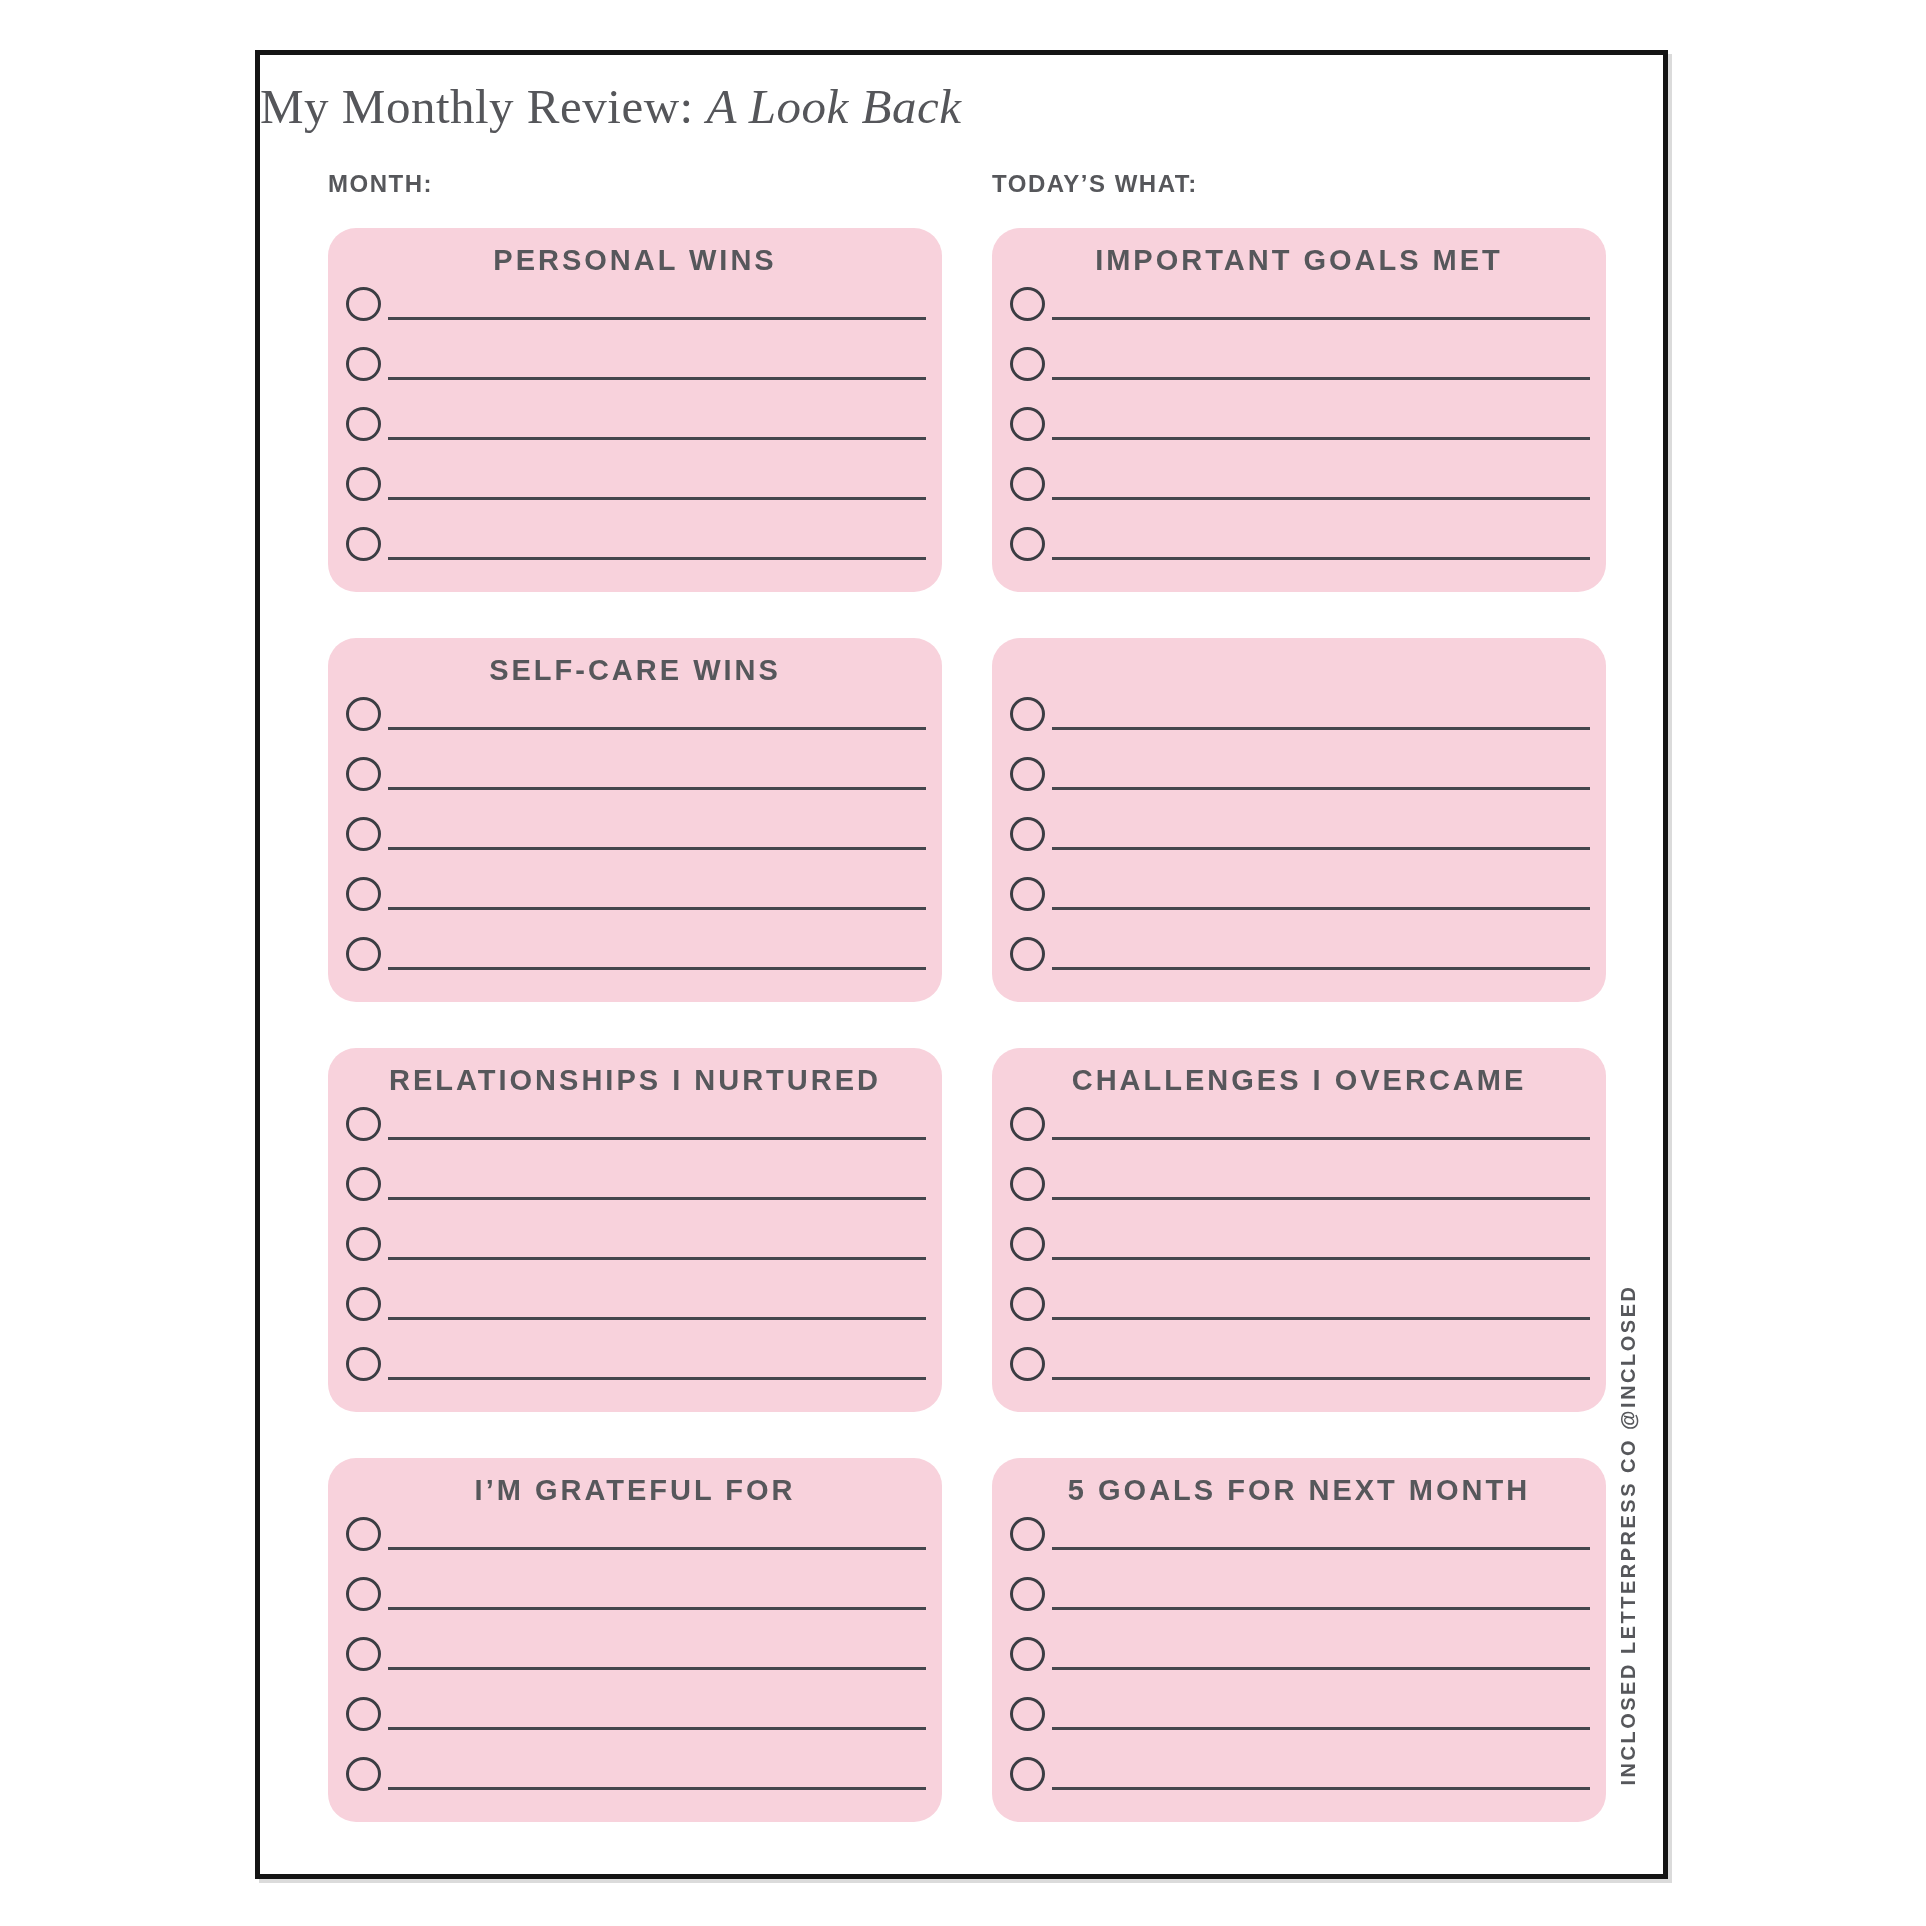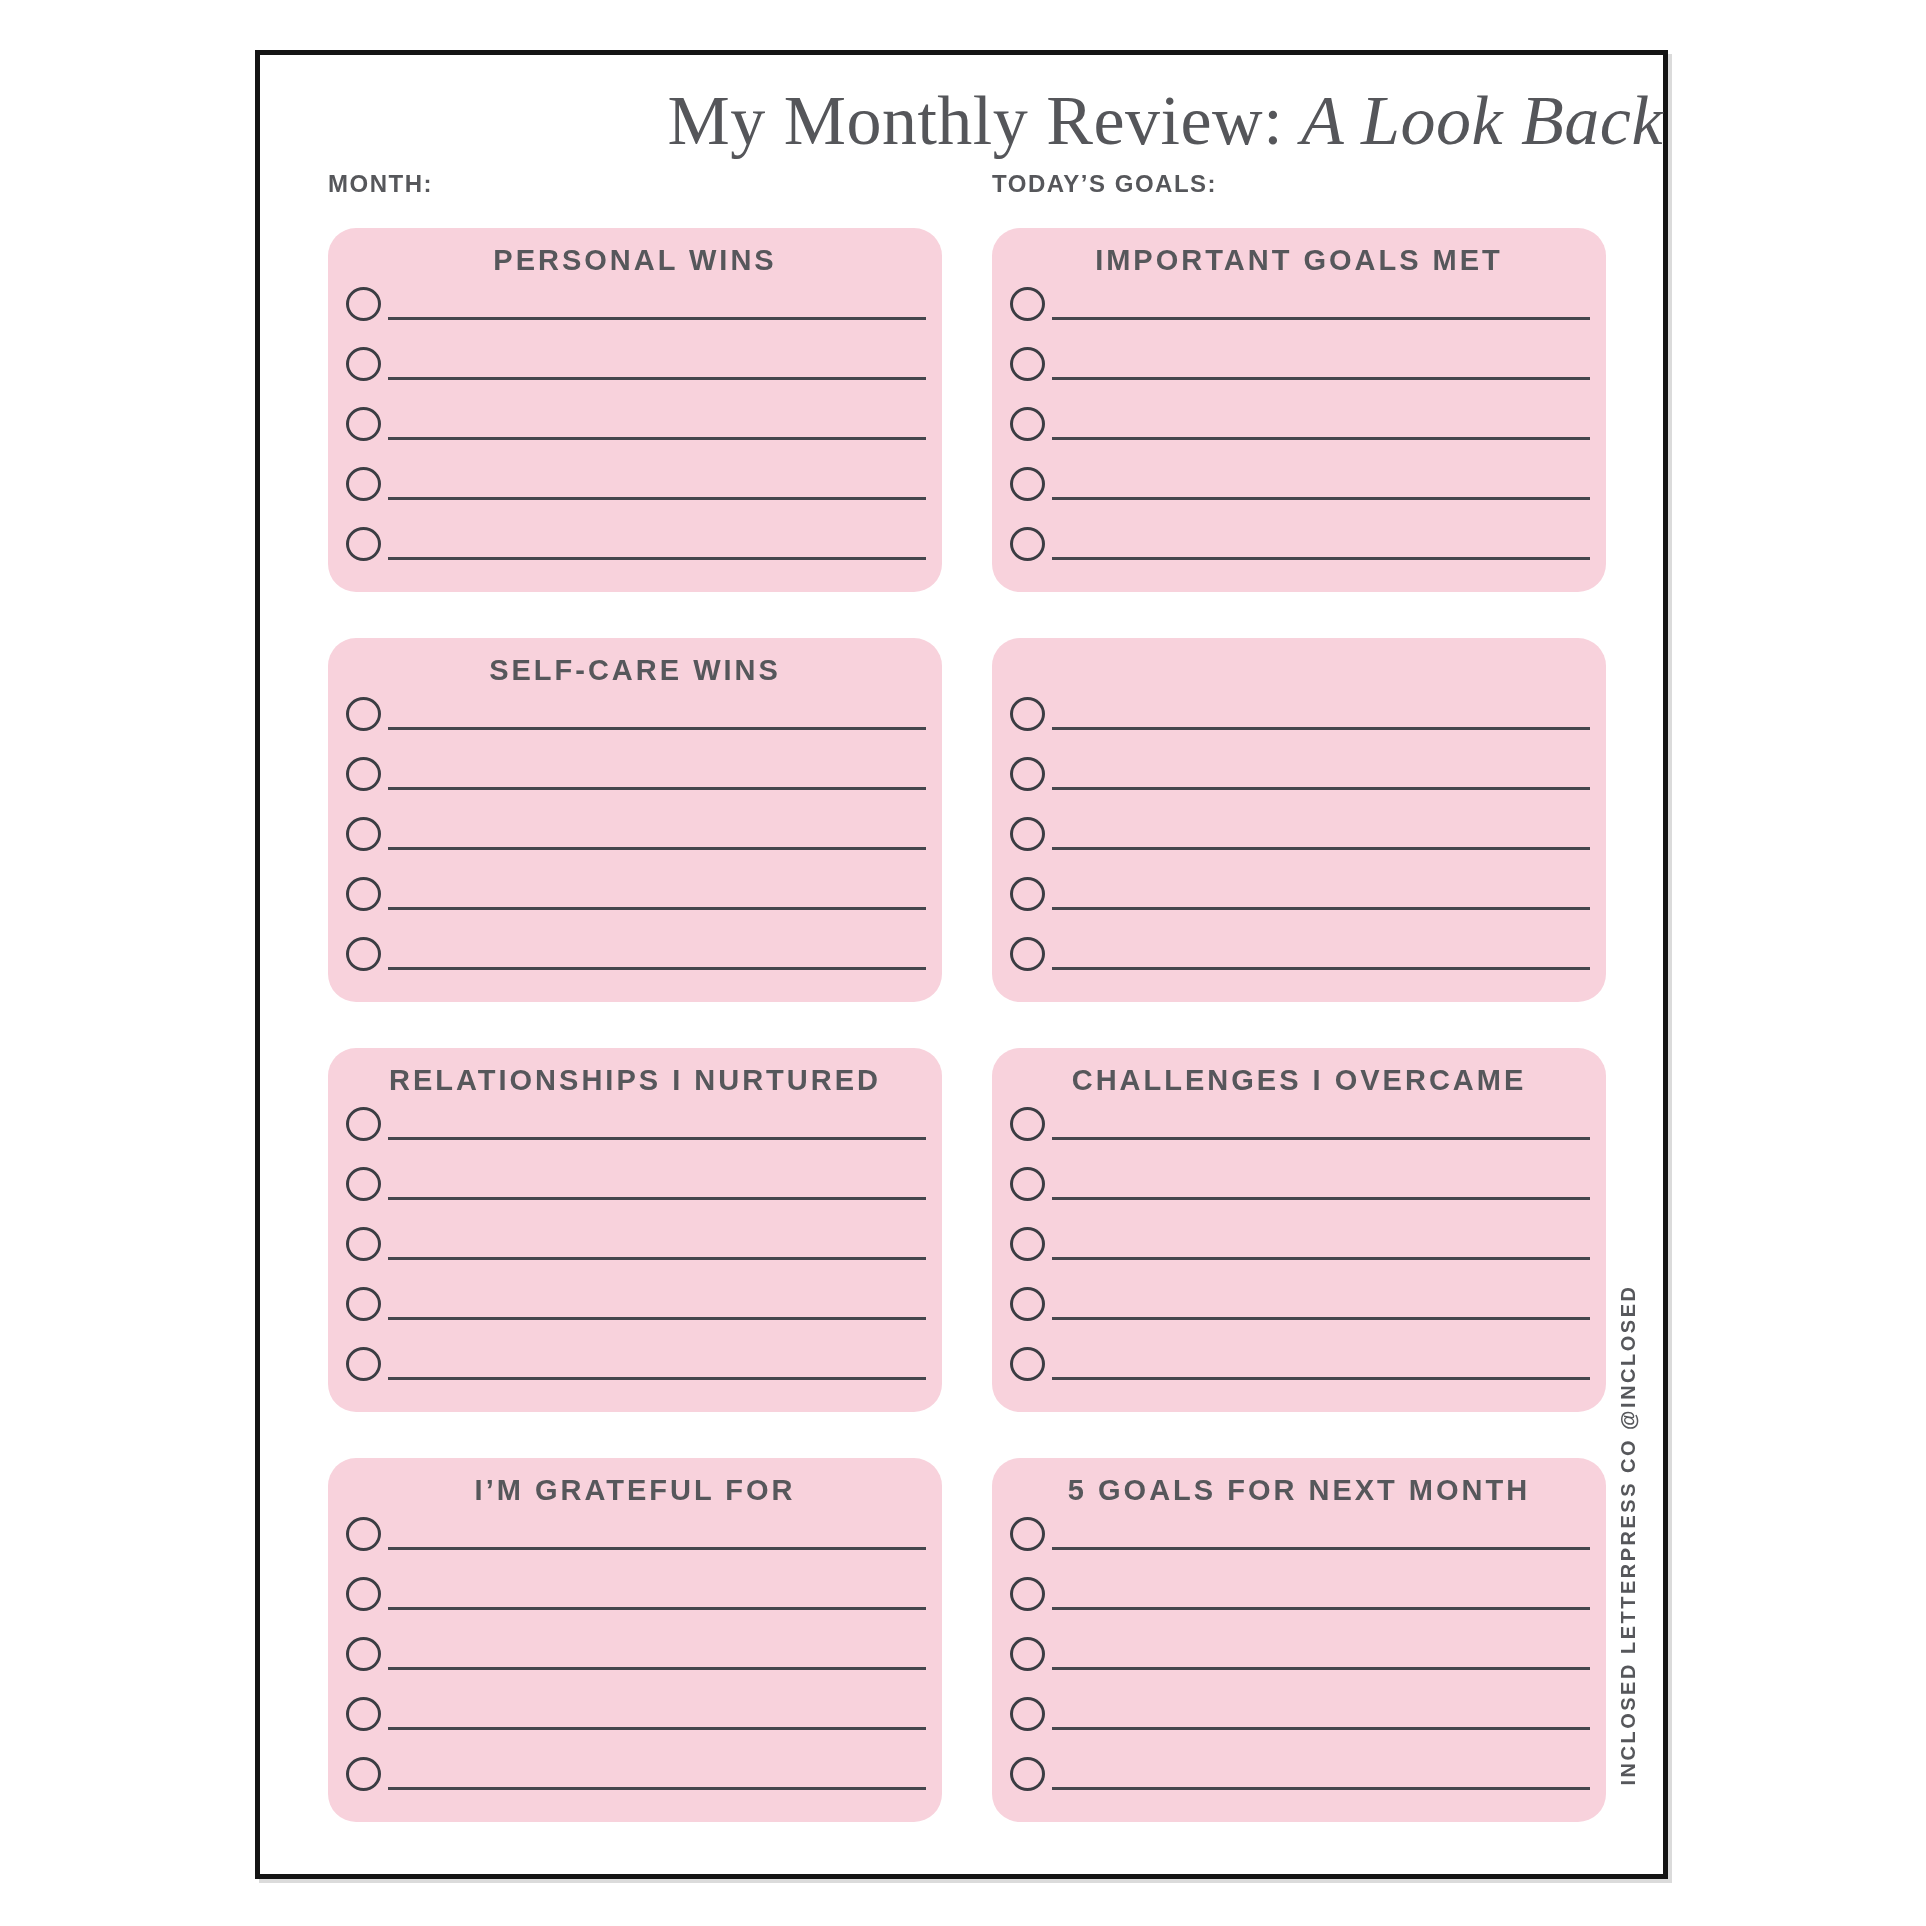--- a/index.html
+++ b/index.html
@@ -16,23 +16,23 @@
     width:1927px;height:1927px;position:relative;
     font-family:"Liberation Sans",sans-serif;
   }
   .sheet{
     position:absolute;left:255px;top:50px;width:1413px;height:1829px;
     background:#ffffff;border:5px solid var(--border);
     box-shadow:4px 4px 0 rgba(175,175,175,.45);
   }
   .page-title{
     position:absolute;top:20px;left:0;width:100%;
-    text-align:right;
+    text-align:left;
     font-family:"Liberation Serif",serif;
-    font-size:70px;line-height:1.3;color:var(--title);
+    font-size:49px;line-height:1.3;color:var(--title);
     letter-spacing:0.5px;white-space:nowrap;
   }
   .page-title .t-italic{font-style:italic;}
   .field-label{
     position:absolute;top:115px;
     font-weight:bold;font-size:24px;letter-spacing:1.5px;color:var(--text);
   }
   #month-label{left:68px;}
   #date-label{left:732px;}
   .grid{
@@ -72,21 +72,21 @@
 </head>
 <body>
 
 <div class="sheet">
 
   <div class="page-title">
     <span class="t-regular">My Monthly Review: </span><span class="t-italic">A Look Back</span>
   </div>
 
   <div class="field-label" id="month-label">MONTH:</div>
-  <div class="field-label" id="date-label">TODAY’S GOALS:</div>
+  <div class="field-label" id="date-label">TODAY’S WHAT:</div>
 
   <div class="grid" id="sections-grid">
       <div class="card">
         <div class="card-title">PERSONAL WINS</div>
         <div class="rows">
           <div class="row">
             <span class="bullet"></span>
             <span class="wline"></span>
           </div>
           <div class="row">

